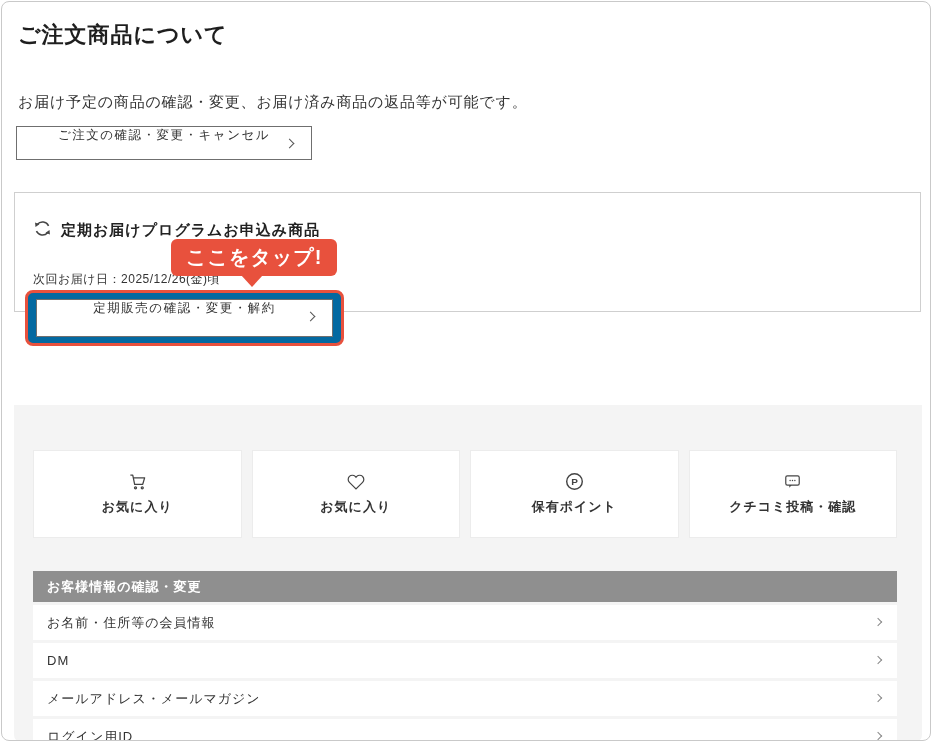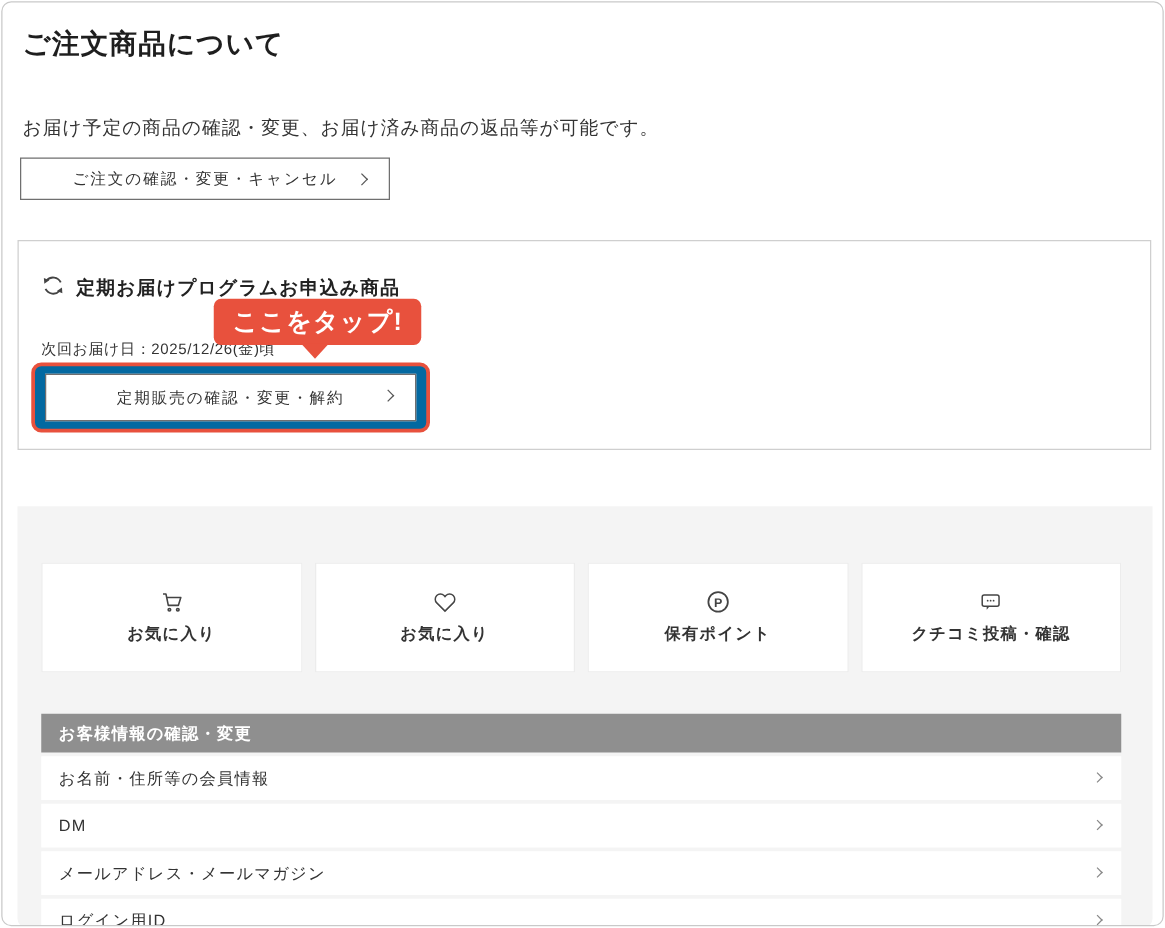--- a/index.html
+++ b/index.html
@@ -11,35 +11,35 @@
   }
   .page-title {
     position:absolute; left:16px; top:18px;
     font-size:22px; font-weight:bold; color:#1e1e1e; letter-spacing:1px;
   }
   .page-desc {
     position:absolute; left:16px; top:91px;
     font-size:15px; color:#333; letter-spacing:0.8px;
   }
   .outline-btn {
-    position:absolute; display:flex; align-items:center; justify-content:center;
+    position:absolute; display:flex; justify-content:center;
     background:#fff; border:1px solid #6f6f6f;
     font-size:12.5px; color:#333; letter-spacing:1.5px; cursor:pointer;
   }
   .btn-order { left:14px; top:124px; width:296px; height:34px; }
   .chev {
     display:inline-block; width:7px; height:7px;
     border-top:1.5px solid #555; border-right:1.5px solid #555;
     transform:rotate(45deg);
   }
   .btn-chev { position:absolute; right:18px; top:13px; }
 
   
   .sub-box {
-    position:absolute; left:12px; top:190px; width:907px; height:168px;
+    position:absolute; left:12px; top:190px; width:907px; height:120px;
     background:#fff; border:1px solid #cfcfcf;
   }
   .sub-heading {
     position:absolute; left:18px; top:26px;
     display:flex; align-items:center; gap:9px;
     font-size:15px; font-weight:bold; color:#222; letter-spacing:1px;
   }
   .sub-date { position:absolute; left:18px; top:78px; font-size:12px; color:#333; letter-spacing:0.5px; }
   .red-ring {
     position:absolute; left:10px; top:97px; width:319px; height:56px;

